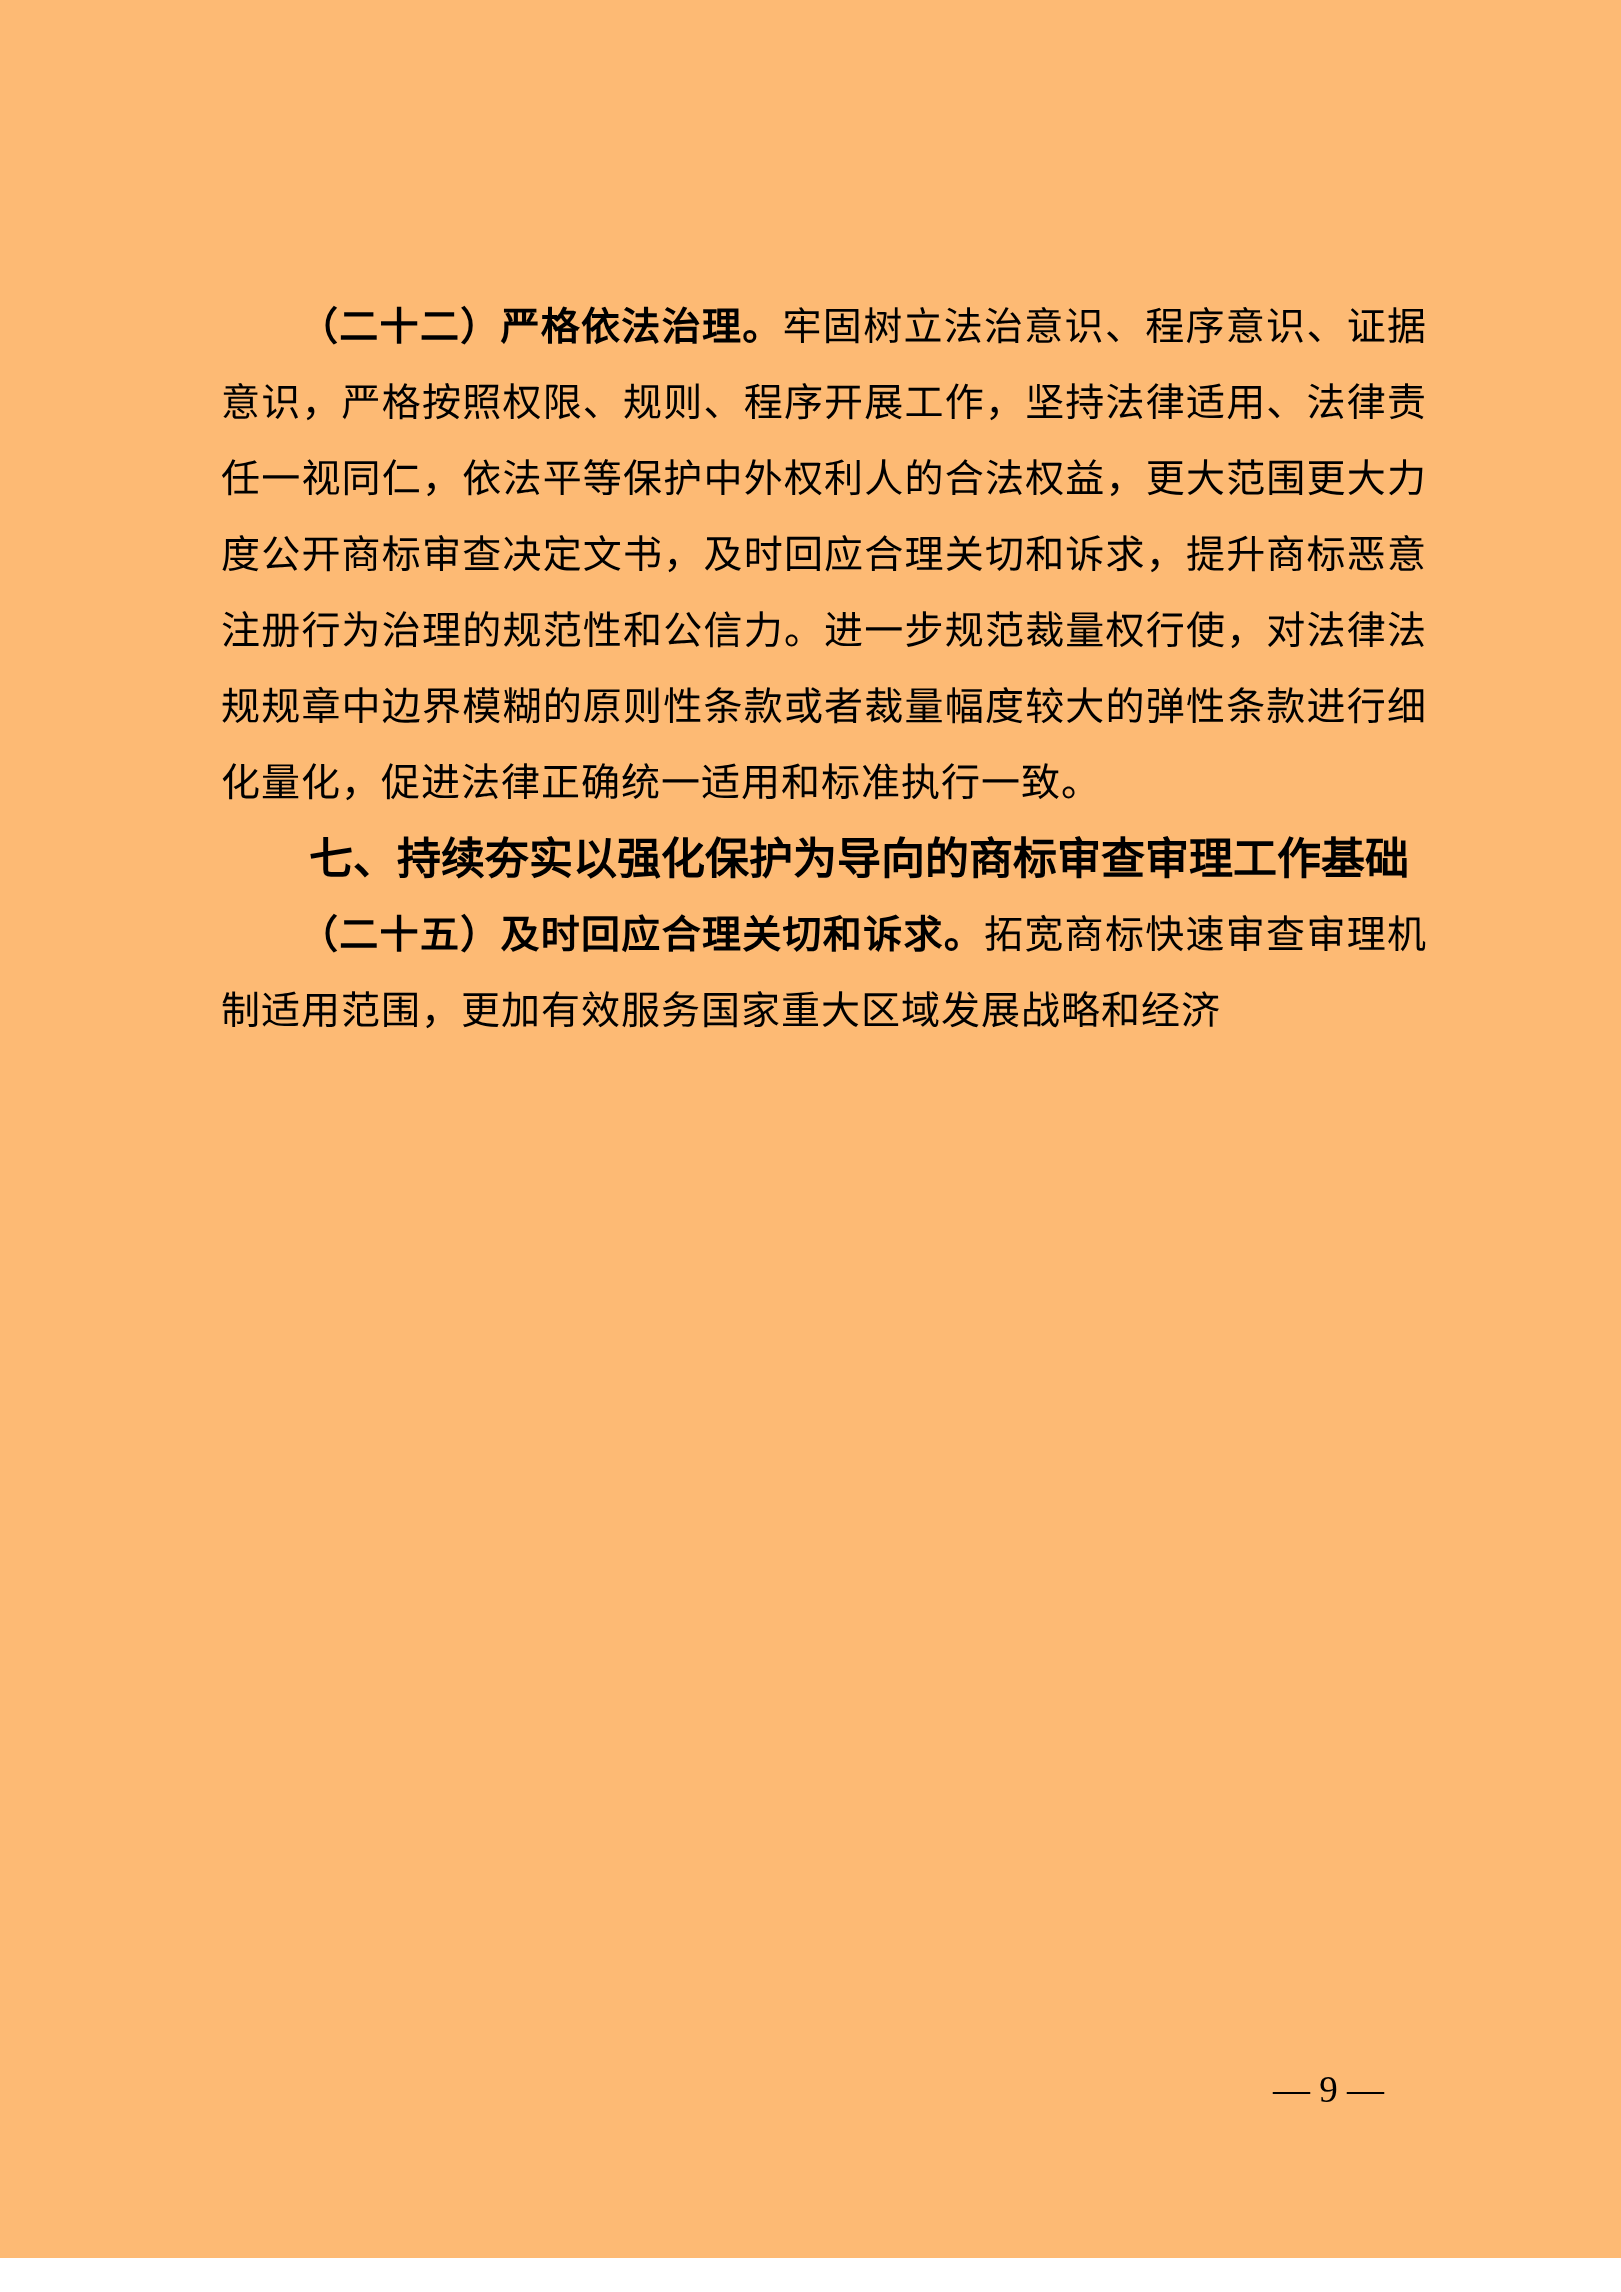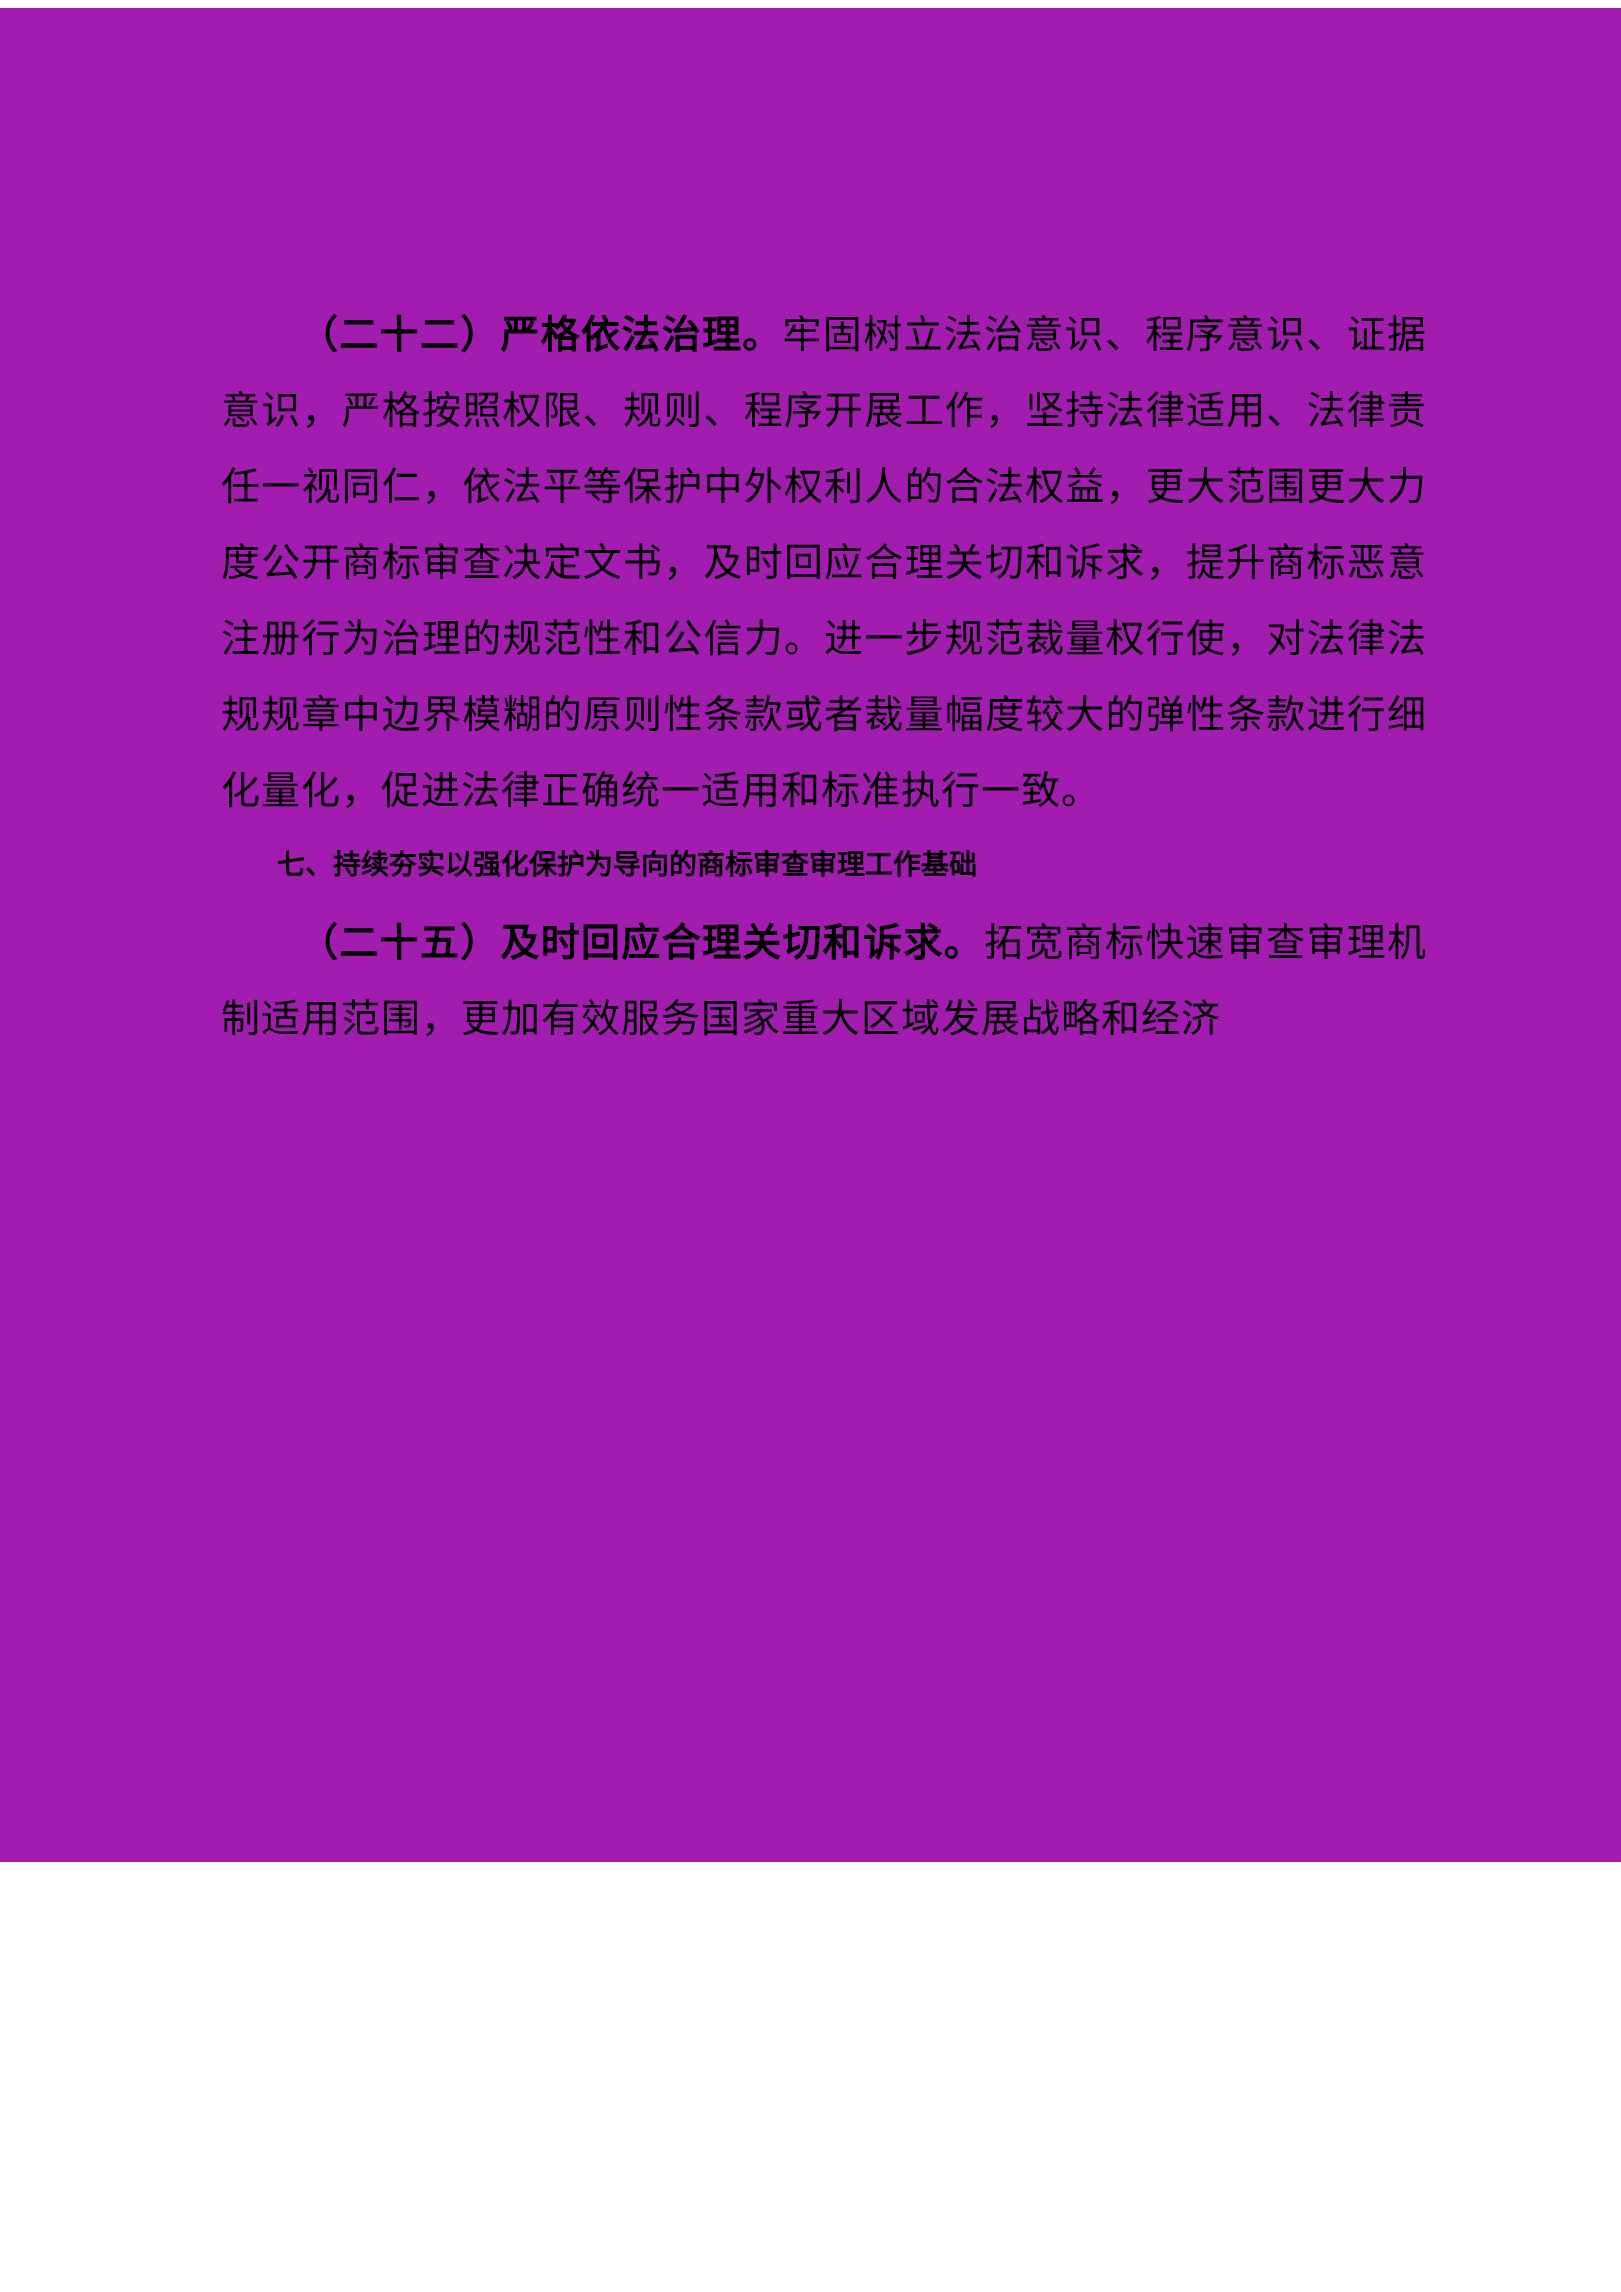--- a/index.html
+++ b/index.html
@@ -11,24 +11,24 @@
   body {
     width: 1621px;
     height: 2293px;
     position: relative;
     font-family: "Liberation Serif", "DejaVu Serif", serif;
     color: #000000;
   }
   .page {
     position: absolute;
     left: 0;
-    top: 8px;
+    top: 0;
     width: 1621px;
-    height: 1854px;
-    background: #a21caf;
+    height: 2258px;
+    background: #fdba74;
     overflow: hidden;
   }
   .content {
     position: absolute;
     left: 221px;
     top: 289px;
     width: 1206px;
     font-size: 39px;
     line-height: 76px;
     letter-spacing: 1px;
@@ -41,23 +41,23 @@
     text-indent: 2em;
   }
   .para .lead {
     font-weight: 700;
   }
   .section-heading {
     margin: 0;
     padding: 0;
     text-indent: 2em;
     font-weight: 700;
-    font-size: 28px;
+    font-size: 44px;
     line-height: 76px;
-    font-family: Liberation Mono, monospace;
+    font-family: Liberation Sans, sans-serif;
     letter-spacing: 0;
     white-space: nowrap;
   }
   .page-number {
     position: absolute;
     top: 2066px;
     left: 1250px;
     width: 157px;
     font-size: 37px;
     line-height: 47px;

